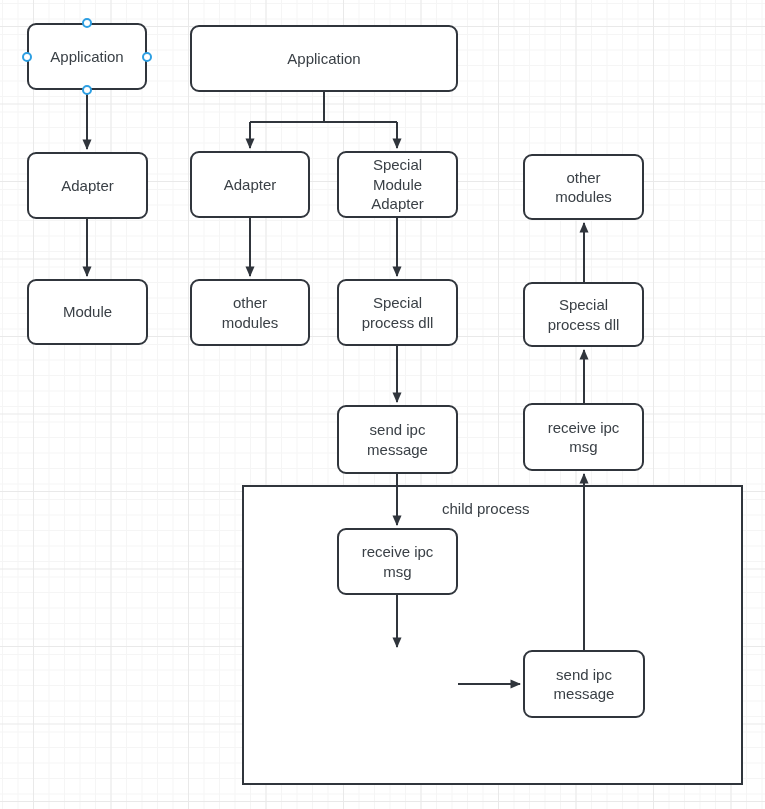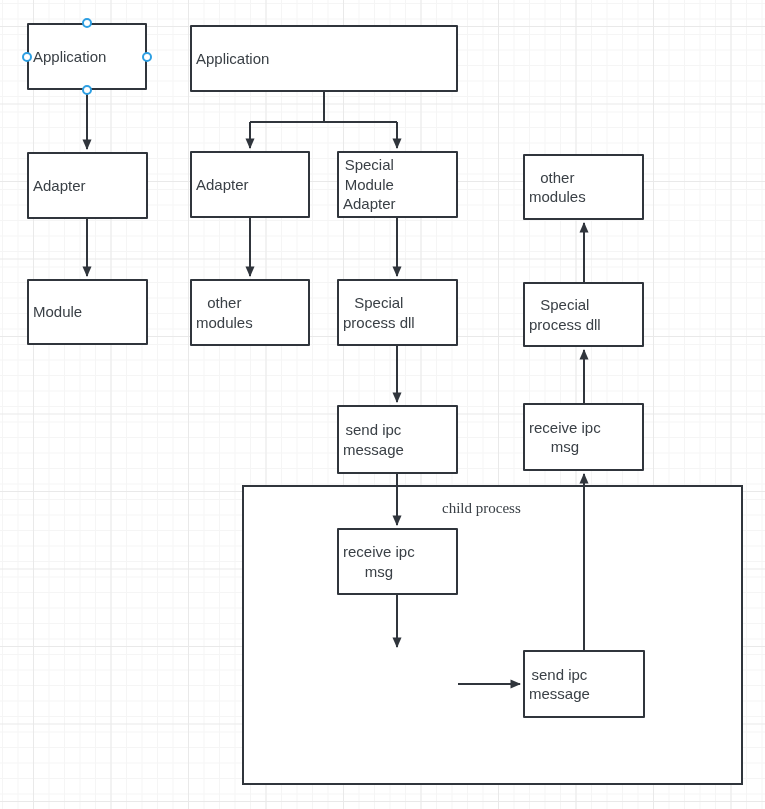--- a/index.html
+++ b/index.html
@@ -19,23 +19,24 @@
       linear-gradient(#f5f5f5 1px, transparent 1px),
       linear-gradient(90deg, #f5f5f5 1px, transparent 1px);
     background-size: 77.5px 77.5px, 77.5px 77.5px, 15.5px 15.5px, 15.5px 15.5px;
     background-position: 2px 26px, 33px 2px, 2px 3px, 2px 3px;
   }
   .node {
     position: absolute;
     box-sizing: border-box;
     background: #ffffff;
     border: 2px solid #30353c;
-    border-radius: 1px;
+    border-radius: 9px;
     display: flex;
     align-items: center;
+    justify-content: center;
     text-align: center;
     z-index: 2;
   }
   .node .label {
     font-size: 15px;
     line-height: 1.3;
     color: #3a4046;
     white-space: pre-line;
     padding: 0 4px;
   }
@@ -47,21 +48,20 @@
     background: #ffffff;
     border: 2px solid #30353c;
     z-index: 1;
   }
   #child-process-container .container-label {
     position: absolute;
     left: 198px; top: 13px;
     font-size: 15px;
     color: #3a4046;
     white-space: nowrap;
-    font-family: Liberation Serif, serif;
   }
   #edges {
     position: absolute;
     left: 0; top: 0;
     width: 765px; height: 809px;
     z-index: 3;
     pointer-events: none;
   }
   #edges polyline, #edges line { stroke: #30353c; stroke-width: 2; fill: none; pointer-events: stroke; }
   .handle {

